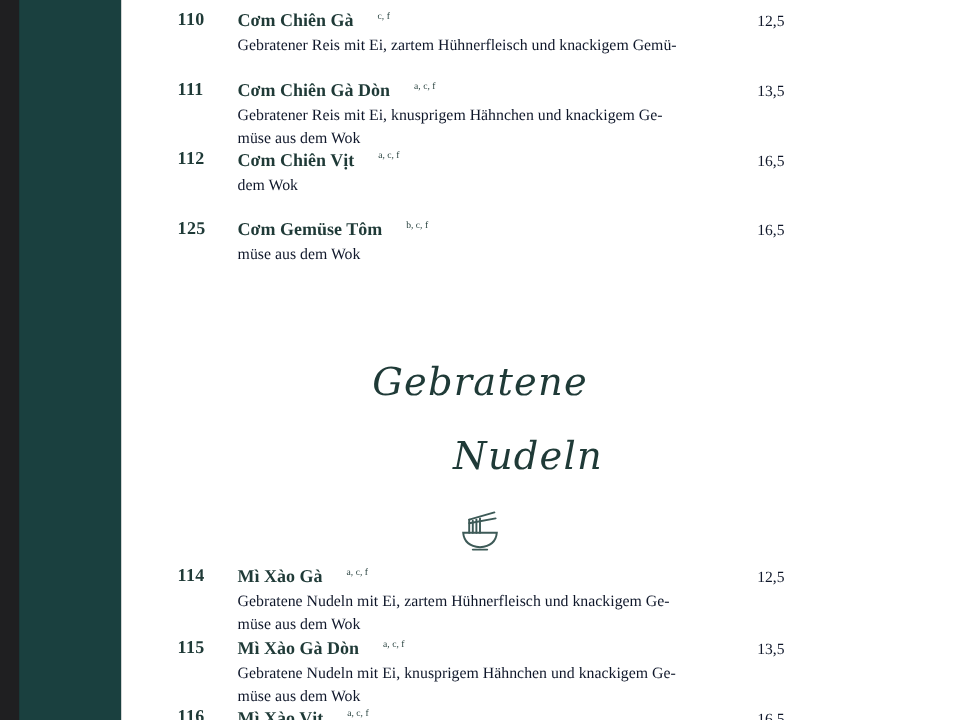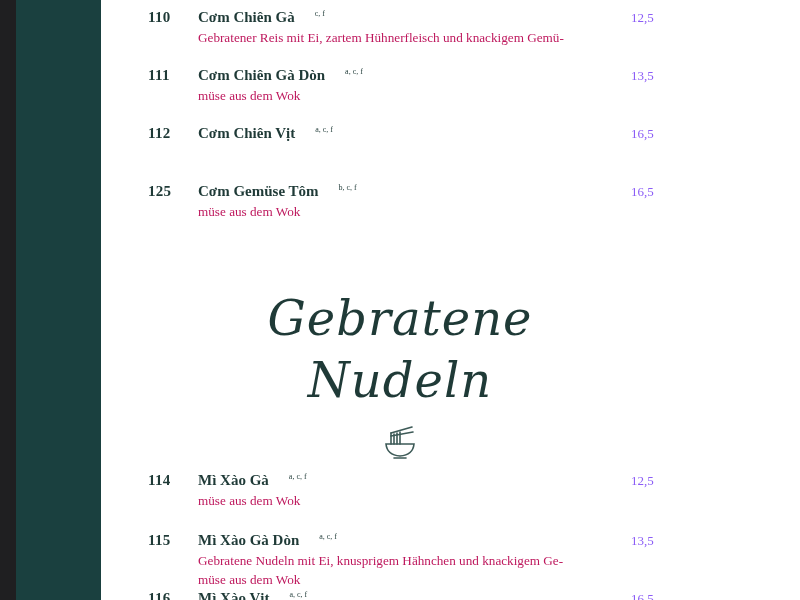--- a/index.html
+++ b/index.html
@@ -6,23 +6,23 @@
   body { width:800px; height:600px; overflow:hidden; background:#1f1f21; position:relative; font-family:"Liberation Serif", "DejaVu Serif", serif; }
   .edge-left { position:absolute; left:0; top:0; width:16px; height:600px; background:#1f1f21; }
   .teal-left { position:absolute; left:16px; top:0; width:85px; height:600px; background:#1a403f; }
   .teal-right { position:absolute; left:699px; top:0; width:86px; height:600px; background:#1a403f; }
   .edge-right { position:absolute; left:785px; top:0; width:15px; height:600px; background:#1f1f21; }
   .page { position:absolute; left:101px; top:0; width:709px; height:600px; background:#ffffff; overflow:hidden; }
   .item { position:absolute; left:0; width:598px; }
   .num { position:absolute; left:47px; top:0; font-weight:bold; font-size:15px; color:#1f3a37; letter-spacing:0.3px; }
   .name { position:absolute; left:97px; top:0; font-weight:bold; font-size:15px; color:#1f3a37; white-space:nowrap; }
   .allergens { font-size:8px; font-weight:normal; vertical-align:super; margin-left:20px; color:#1f3a37; }
-  .price { position:absolute; left:530px; top:1px; font-size:13px; color:#8b5cf6; }
-  .desc { position:absolute; left:97px; top:19px; width:410px; font-size:13.2px; line-height:19px; color:#be185d; }
-  .section-title { position:absolute; left:0; width:598px; text-align:center; font-family:"DejaVu Serif", serif; font-style:italic; font-size:48px; color:#1f3a37; line-height:60px; letter-spacing:1px; }
+  .price { position:absolute; left:530px; top:1px; font-size:13px; color:#0f172a; }
+  .desc { position:absolute; left:97px; top:19px; width:410px; font-size:13.2px; line-height:19px; color:#0f172a; }
+  .section-title { position:absolute; left:0; width:598px; text-align:center; font-family:"DejaVu Serif", serif; font-style:italic; font-size:32px; color:#1f3a37; line-height:60px; letter-spacing:1px; }
   .noodle-icon { position:absolute; left:281px; top:424px; width:36px; height:36px; }
 </style>
 </head>
 <body>
 
 <div class="edge-left"></div>
 <div class="teal-left"></div>
 <div class="teal-right"></div>
 <div class="edge-right"></div>
 
@@ -35,62 +35,65 @@
     <div class="desc">
         <div>Gebratener Reis mit Ei, zartem Hühnerfleisch und knackigem Gemü-</div>
       </div>
   </div>
 
   <div class="item" style="top:67px;">
     <span class="num">111</span>
     <span class="name"><span>Cơm Chiên Gà Dòn</span><span class="allergens">a, c, f</span></span>
     <span class="price">13,5</span>
     <div class="desc">
+        <div>Gebratener Reis mit Ei, knusprigem Hähnchen und knackigem Ge-</div>
         <div>müse aus dem Wok</div>
       </div>
   </div>
 
   <div class="item" style="top:125px;">
     <span class="num">112</span>
     <span class="name"><span>Cơm Chiên Vịt</span><span class="allergens">a, c, f</span></span>
     <span class="price">16,5</span>
     <div class="desc">
+        <div>dem Wok</div>
       </div>
   </div>
 
   <div class="item" style="top:183px;">
     <span class="num">125</span>
     <span class="name"><span>Cơm Gemüse Tôm</span><span class="allergens">b, c, f</span></span>
     <span class="price">16,5</span>
     <div class="desc">
         <div>müse aus dem Wok</div>
       </div>
   </div>
 
   <div class="section-title" style="top:288px;">Gebratene</div>
-  <div class="section-title" style="top:350px;">Nudeln</div>
+  <div class="section-title" style="top:350px;margin-left:40px;">Nudeln</div>
 
   <svg class="noodle-icon" viewBox="0 0 36 36">
     <g stroke="#3d5a57" stroke-width="1.6" fill="none" stroke-linecap="round">
       <line x1="9" y1="9" x2="30" y2="3"></line>
       <line x1="9" y1="12" x2="31" y2="8"></line>
       <line x1="9" y1="9" x2="9" y2="20"></line>
       <line x1="12" y1="10" x2="12" y2="20"></line>
       <line x1="15" y1="9" x2="15" y2="20"></line>
       <line x1="18" y1="8" x2="18" y2="20"></line>
       <path d="M4 20 H32 Q31 31 18 32 Q5 31 4 20 Z"></path>
       <line x1="12" y1="34" x2="24" y2="34"></line>
     </g>
   </svg>
 
   <div class="item" style="top:472px;">
     <span class="num">114</span>
     <span class="name"><span>Mì Xào Gà</span><span class="allergens">a, c, f</span></span>
     <span class="price">12,5</span>
     <div class="desc">
+        <div>Gebratene Nudeln mit Ei, zartem Hühnerfleisch und knackigem Ge-</div>
         <div>müse aus dem Wok</div>
       </div>
   </div>
 
   <div class="item" style="top:532px;">
     <span class="num">115</span>
     <span class="name"><span>Mì Xào Gà Dòn</span><span class="allergens">a, c, f</span></span>
     <span class="price">13,5</span>
     <div class="desc">
         <div>Gebratene Nudeln mit Ei, knusprigem Hähnchen und knackigem Ge-</div>

